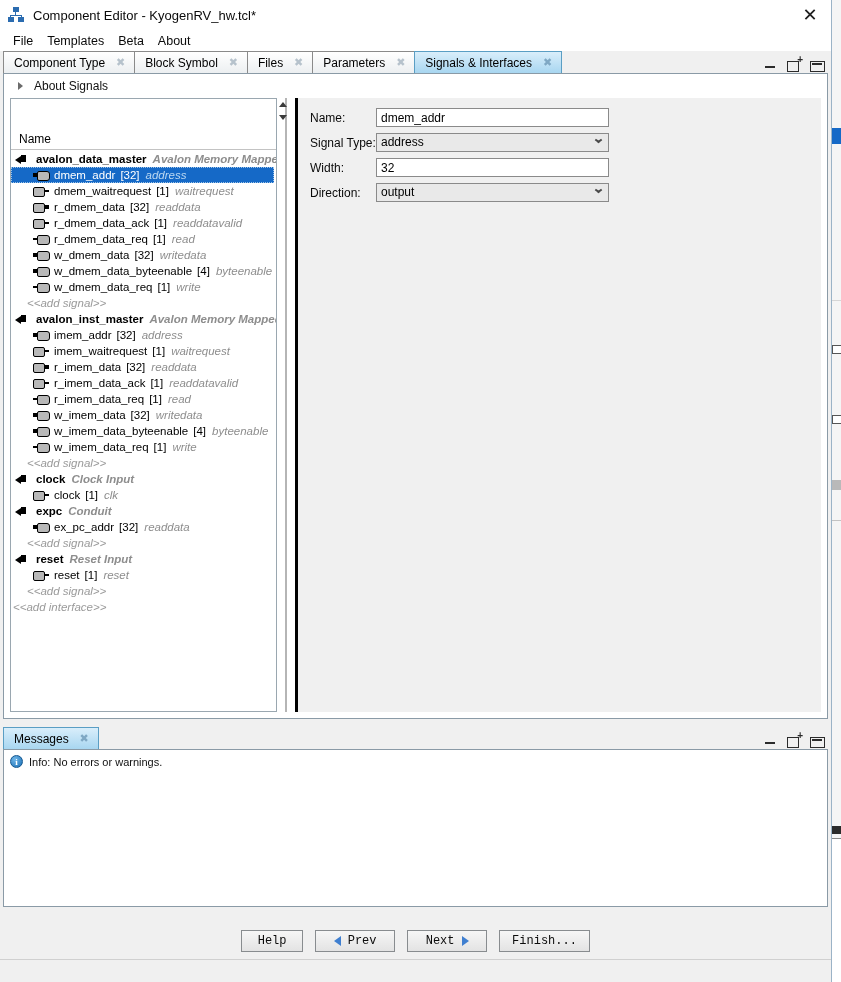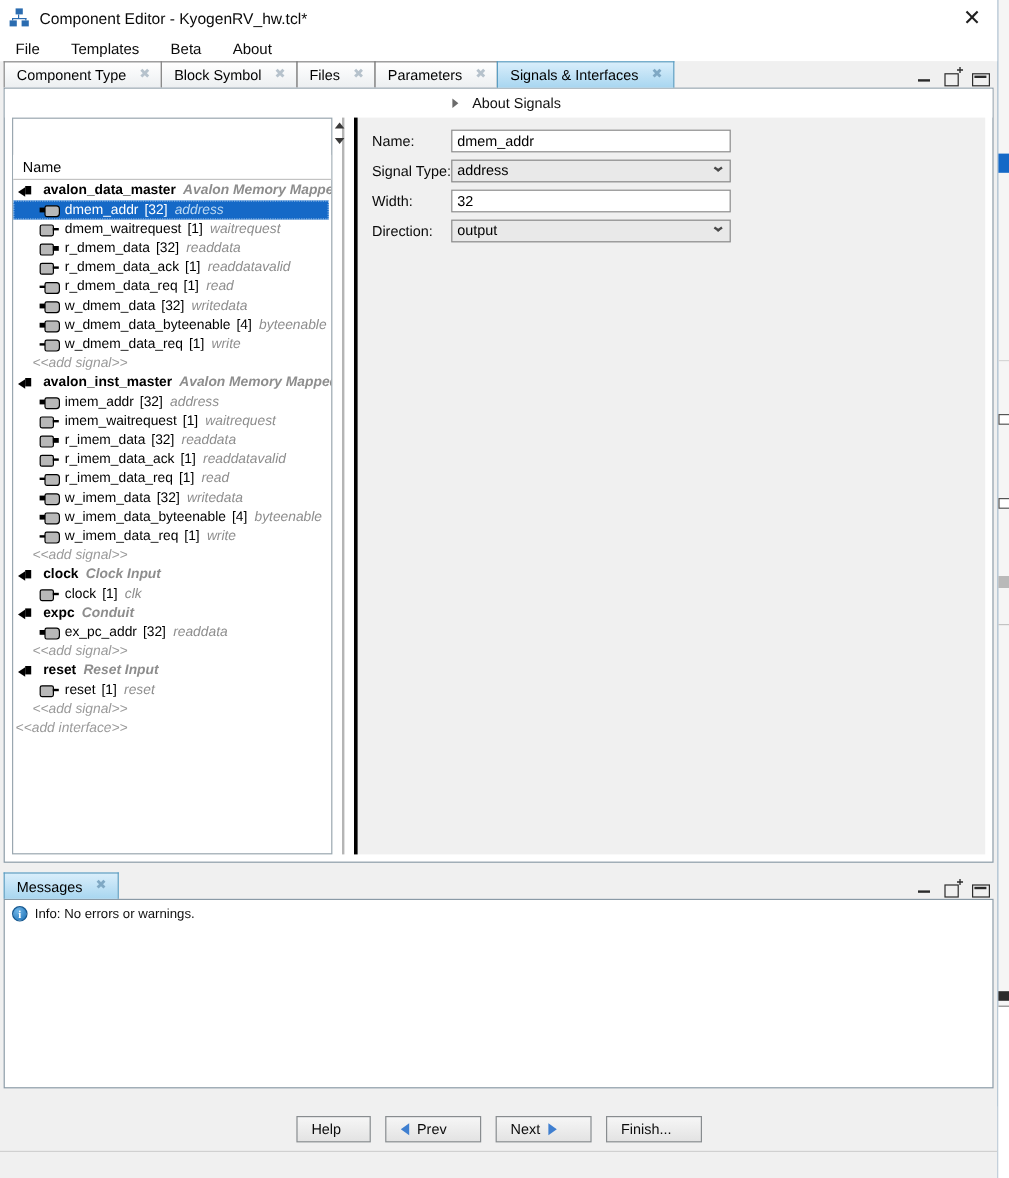--- a/index.html
+++ b/index.html
@@ -67,21 +67,21 @@
   .win-close {
     position: absolute; right: 10px; top: 4px;
     width: 22px; height: 22px;
     font-size: 18px; line-height: 22px; text-align: center;
     color: #202020; cursor: default;
   }
 
   
   .menubar {
     height: 21px; padding-left: 6px;
-    display: flex; align-items: center; gap: 12px;
+    display: flex; align-items: center; gap: 0px;
     background: #ffffff;
   }
   .menu-item {
     padding: 2px 7px; font-size: 12.5px; color: #0a0a0a; cursor: default;
   }
 
   
   .tabstrip {
     position: relative;
     height: 22px;
@@ -140,21 +140,20 @@
     height: 646px;
     border: 1px solid #8a9aa6;
     background: #ffffff;
     position: relative;
     display: flex;
     flex-direction: column;
   }
   .about-row {
     height: 24px; display: flex; align-items: center; padding-left: 14px;
     background: #ffffff;
-    justify-content: center;
   }
   .tri-right {
     width: 0; height: 0;
     border-left: 5px solid #6b6b6b;
     border-top: 4px solid transparent;
     border-bottom: 4px solid transparent;
     margin-right: 11px;
   }
   .about-label { font-size: 12px; color: #111; }
 
@@ -360,25 +359,25 @@
     display: flex; align-items: flex-start; justify-content: center;
     gap: 12px;
     padding-top: 8px;
     background: #f0f0f0;
   }
   .btn {
     min-width: 62px; height: 22px;
     border: 1px solid #888c8f;
     background: linear-gradient(#f6f6f6, #e3e3e3);
     font-size: 12px;
-    display: flex; align-items: center; justify-content: flex-start;
+    display: flex; align-items: center; justify-content: center;
     gap: 7px;
     padding: 0 12px;
     cursor: default;
-    font-family: Liberation Sans, sans-serif;
+    font-family: Liberation Mono, monospace;
     color: #0b0b0b;
   }
   .btn.wide { min-width: 80px; }
   .tri-left-blue {
     width:0;height:0;
     border-right: 7px solid #3f7fd0;
     border-top: 5px solid transparent;
     border-bottom: 5px solid transparent;
   }
   .tri-right-blue {

